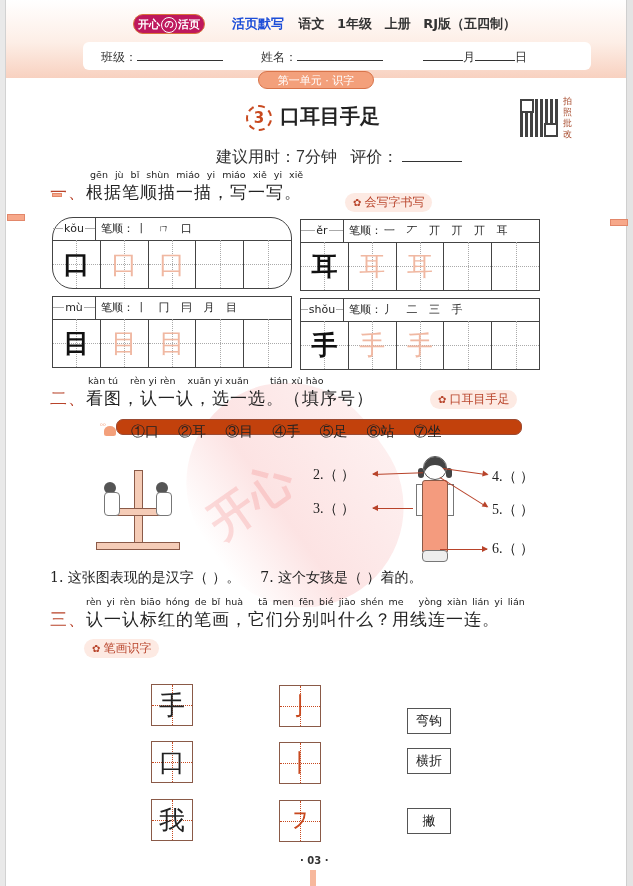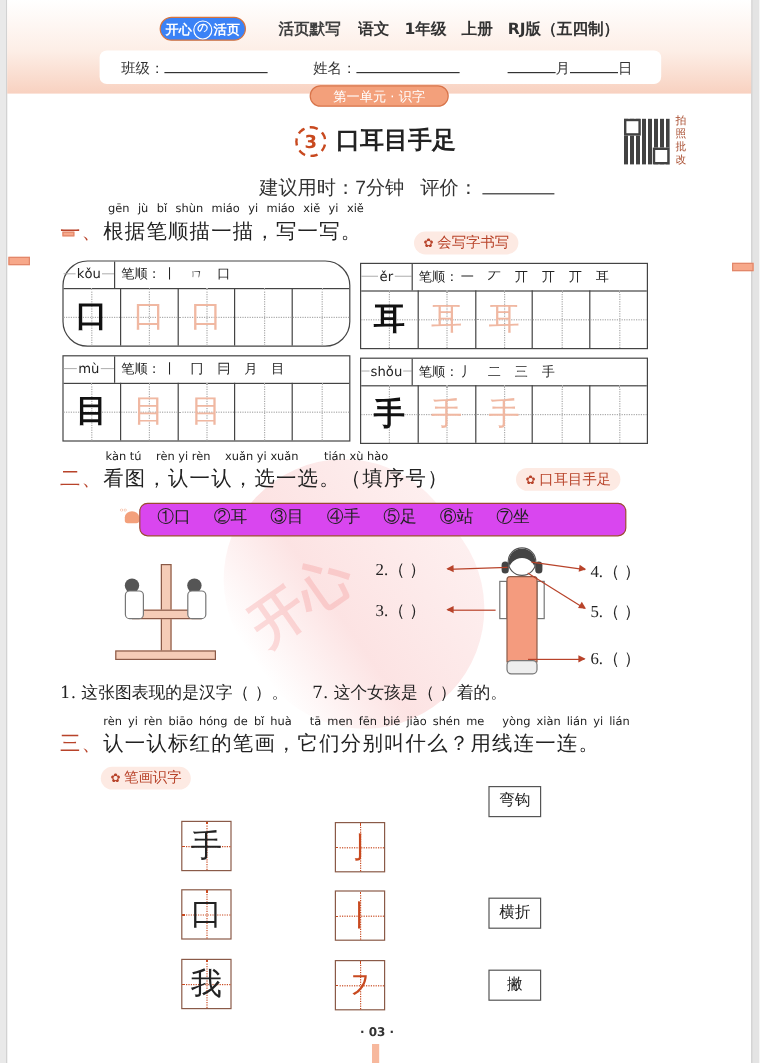--- a/index.html
+++ b/index.html
@@ -3,27 +3,27 @@
 <meta charset="utf-8">
 <style>
   html, body { margin:0; padding:0; }
   body { width:633px; height:886px; background:#ffffff; position:relative; overflow:hidden;
          font-family:"DejaVu Sans","Liberation Sans",sans-serif; color:#222; }
   .page { position:absolute; left:0; top:0; width:633px; height:886px; }
   .edge-left { position:absolute; left:0; top:0; width:5px; height:886px; background:#e9e9e9; border-right:1px solid #d2d2d2; }
   .edge-right { position:absolute; right:0; top:0; width:6px; height:886px; background:#e4e4e4; border-left:1px solid #cfcfcf; }
   .header-band { position:absolute; left:6px; top:0; width:620px; height:78px;
     background:linear-gradient(180deg,#fff 0%,#fdeee6 55%,#f8d1c0 100%); }
-  .logo { position:absolute; left:133px; top:14px; height:20px; width:72px; background:#3b82f6; border:1.5px solid #d8733b;
+  .logo { position:absolute; left:133px; top:14px; height:20px; width:72px; background:#be185d; border:1.5px solid #d8733b;
     border-radius:10px; color:#fff; font-size:11px; font-weight:bold; line-height:20px; text-align:center; box-sizing:border-box; }
   .logo .circ { display:inline-block; width:14px; height:14px; border:1.5px solid #fff; border-radius:50%; line-height:13px; font-size:9px; vertical-align:middle; margin:0 1px; }
   .header-title { position:absolute; left:232px; top:15px; font-size:13px; font-weight:bold; color:#333; white-space:nowrap; }
-  .header-title .accent { color:#404040; margin-right:10px; }
+  .header-title .accent { color:#1d4ed8; margin-right:10px; }
   .header-title span { margin-right:8px; }
-  .info-bar { position:absolute; left:83px; top:42px; width:468px; height:28px; background:#fff; border-radius:6px; }
+  .info-bar { position:absolute; left:83px; top:42px; width:468px; height:28px; background:#fff; border-radius:6px;padding-left:40px; }
   .info-field { position:absolute; top:7px; font-size:12px; color:#333; white-space:nowrap; }
   .uline { display:inline-block; border-bottom:1px solid #333; height:11px; vertical-align:baseline; }
   .unit-pill { position:absolute; left:258px; top:71px; width:116px; height:18px; border-radius:9px; background:#f3a07b;
     border:1.5px solid #d8744a; color:#fff; font-size:11px; text-align:center; line-height:17px; box-sizing:border-box; }
   .lesson-title { position:absolute; left:246px; top:103px; font-size:20px; font-weight:bold; color:#222; white-space:nowrap; }
   .lesson-num { display:inline-block; width:22px; height:22px; border:2px dashed #c8491f; border-radius:50%; color:#c8491f;
     font-size:15px; line-height:22px; text-align:center; margin-right:8px; vertical-align:middle; }
   .qr { position:absolute; left:520px; top:99px; width:38px; height:38px; background:
       repeating-linear-gradient(90deg,#222 0 3px,#fff 3px 5px), #fff; opacity:.85; }
   .qr::before, .qr::after { content:""; position:absolute; width:10px; height:10px; border:2px solid #222; background:#fff; }
@@ -45,21 +45,21 @@
   .gb-order { position:absolute; left:48px; top:3px; font-size:11px; font-family:"DejaVu Serif",serif; white-space:nowrap; }
   .gb-order .strokes { color:#222; margin-left:2px; letter-spacing:4px; }
   .gb-cells { position:absolute; left:0; top:22px; width:100%; height:48px; display:flex; }
   .cell { flex:1; border-right:1px solid #444; position:relative; font-size:26px; line-height:48px; text-align:center; font-family:"DejaVu Serif",serif; }
   .cell:last-child { border-right:none; }
   .cell::before { content:""; position:absolute; left:50%; top:0; bottom:0; border-left:1px dotted #aaa; }
   .cell::after { content:""; position:absolute; top:50%; left:0; right:0; border-top:1px dotted #aaa; }
   .cell .ch { position:relative; z-index:1; }
   .cell.model .ch { color:#111; font-weight:bold; }
   .cell.trace .ch { color:#f0b8a2; }
-  .options-bar { position:absolute; left:116px; top:419px; width:406px; height:28px; border:1.5px solid #9b4a32; border-radius:7px; box-sizing:border-box; background:#d946ef; }
+  .options-bar { position:absolute; left:116px; top:419px; width:406px; height:16px; border:1.5px solid #9b4a32; border-radius:7px; box-sizing:border-box; background:#c2410c; }
   .options-bar .opt { display:inline-block; font-size:14px; font-family:"DejaVu Serif",serif; margin-left:14px; line-height:23px; }
   .snail { position:absolute; left:100px; top:422px; width:16px; height:14px; }
   .snail .shell { position:absolute; left:4px; top:4px; width:12px; height:10px; background:#f3a07b; border-radius:50% 50% 20% 20%; }
   .snail .ant { position:absolute; left:0; top:0; font-size:7px; color:#f3a07b; }
   .pic-seat { position:absolute; left:96px; top:470px; width:82px; height:80px; }
   .seat-v { position:absolute; left:38px; top:0; width:7px; height:72px; background:#f5ccb7; border:1px solid #8a5a48; }
   .seat-h { position:absolute; left:14px; top:38px; width:56px; height:6px; background:#f5ccb7; border:1px solid #8a5a48; }
   .seat-b { position:absolute; left:0; top:72px; width:82px; height:6px; background:#f5ccb7; border:1px solid #8a5a48; }
   .kid { position:absolute; width:12px; height:12px; border-radius:50%; background:#555; }
   .kid-body { position:absolute; width:14px; height:22px; background:#fff; border:1px solid #777; border-radius:4px; }
@@ -278,19 +278,19 @@
   <div class="match-box" style="left:279px;top:685px;">
       <span class="ch stroke">亅</span>
     </div>
   <div class="match-box" style="left:279px;top:742px;">
       <span class="ch stroke">丨</span>
     </div>
   <div class="match-box" style="left:279px;top:800px;">
       <span class="ch stroke">㇇</span>
     </div>
 
-  <div class="name-box" style="left:407px;top:655px;">弯钩</div>
+  <div class="name-box" style="left:407px;top:708px;">弯钩</div>
   <div class="name-box" style="left:407px;top:748px;">横折</div>
   <div class="name-box" style="left:407px;top:808px;">撇</div>
 
   <div class="page-no">· 03 ·</div>
   <div class="page-tab"></div>
 </div>
 
 </body></html>

